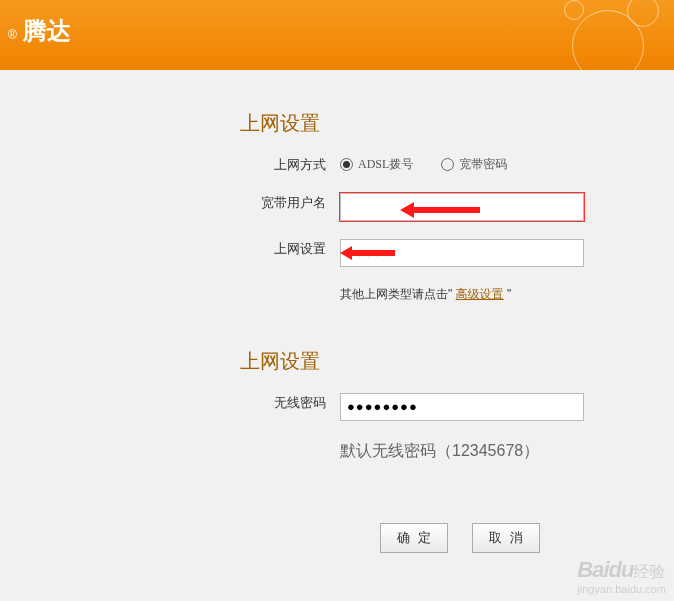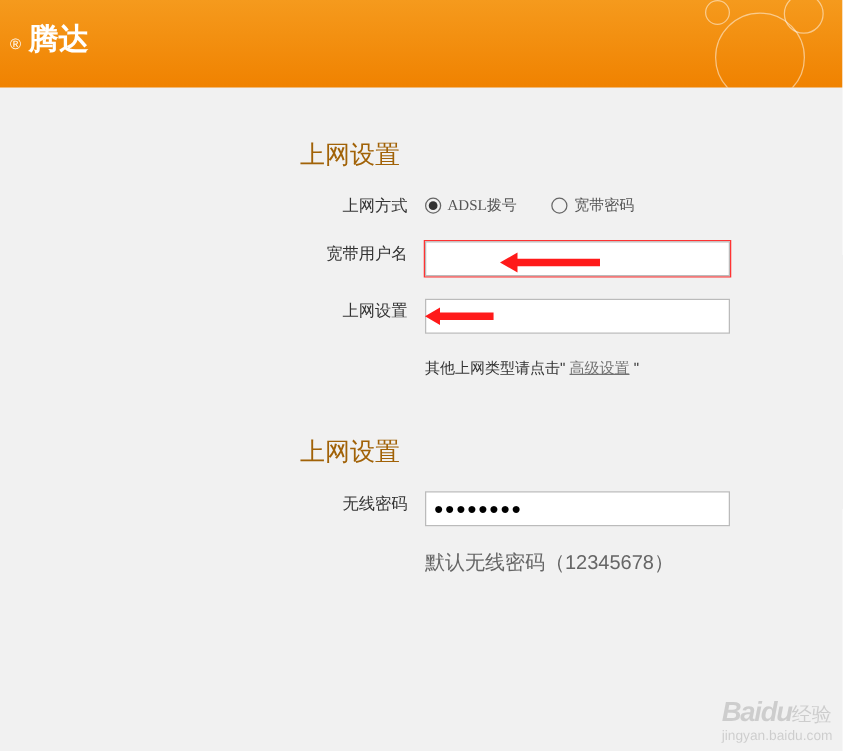--- a/index.html
+++ b/index.html
@@ -17,21 +17,21 @@
   .content{padding:40px 0 0 240px}
   h2{font:400 20px 'Microsoft YaHei';color:#a16207;margin:0 0 18px}
   .row{display:flex;align-items:flex-start;margin:0 0 18px}
   .lbl{width:86px;text-align:right;padding-right:14px;color:#333}
   .radio{display:inline-flex;align-items:center;margin-right:28px;font-family:SimSun;font-size:12px}
   .radio i{width:11px;height:11px;border:1px solid #666;border-radius:50%;margin-right:5px;position:relative}
   .radio.on i:after{content:"";position:absolute;inset:2px;background:#333;border-radius:50%}
   .txt{width:230px;height:26px;border:1px solid #bbb;background:#fff;padding:0 6px;font:13px Arial;letter-spacing:1px}
   .txt.hl{box-shadow:0 0 0 1px #f33}
   .note{margin-left:100px;font-size:12px;color:#333}
-  .note a{color:#737373;text-decoration:underline}
+  .note a{color:#a16207;text-decoration:underline}
   .sec2{margin-top:45px}
   .hint{margin-left:100px;font-size:16px;color:#666;margin-top:4px}
   .btns{margin:60px 0 0 140px}
   .btn{display:inline-block;width:66px;height:28px;line-height:28px;text-align:center;border:1px solid #aaa;background:linear-gradient(#fff,#e9e9e9);letter-spacing:8px;text-indent:8px;margin-right:20px;cursor:pointer;color:#333}
   .arrow{position:absolute;pointer-events:none}
   .arrow svg{display:block}
   .wm{position:absolute;right:8px;bottom:6px;color:rgba(0,0,0,.15);text-align:left;font:11px Arial}
   .wm b{font:italic 700 22px Arial;letter-spacing:-1px}
   .wm span{font:16px 'Microsoft YaHei'}
 </style>
@@ -83,20 +83,24 @@
 
     <div class="sec2">
       <h2>上网设置</h2>
       <div class="row">
         <div class="lbl">无线密码</div>
         <input class="txt" value="●●●●●●●●" style="">
       </div>
       <div class="hint">默认无线密码（12345678）</div>
     </div>
 
+    <div class="btns">
+      <span class="btn">确定</span>
+      <span class="btn">取消</span>
+    </div>
   </div>
 
   <div class="arrow" style="left:400px;top:200px">
     <svg width="80" height="20">
         <polygon points="0,10 14,2 14,7 80,7 80,13 14,13 14,18" fill="#ff1a1a"></polygon>
       </svg>
   </div>
   <div class="arrow" style="left:340px;top:245px">
     <svg width="55" height="16">
         <polygon points="0,8 12,1 12,5 55,5 55,11 12,11 12,15" fill="#ff1a1a"></polygon>

